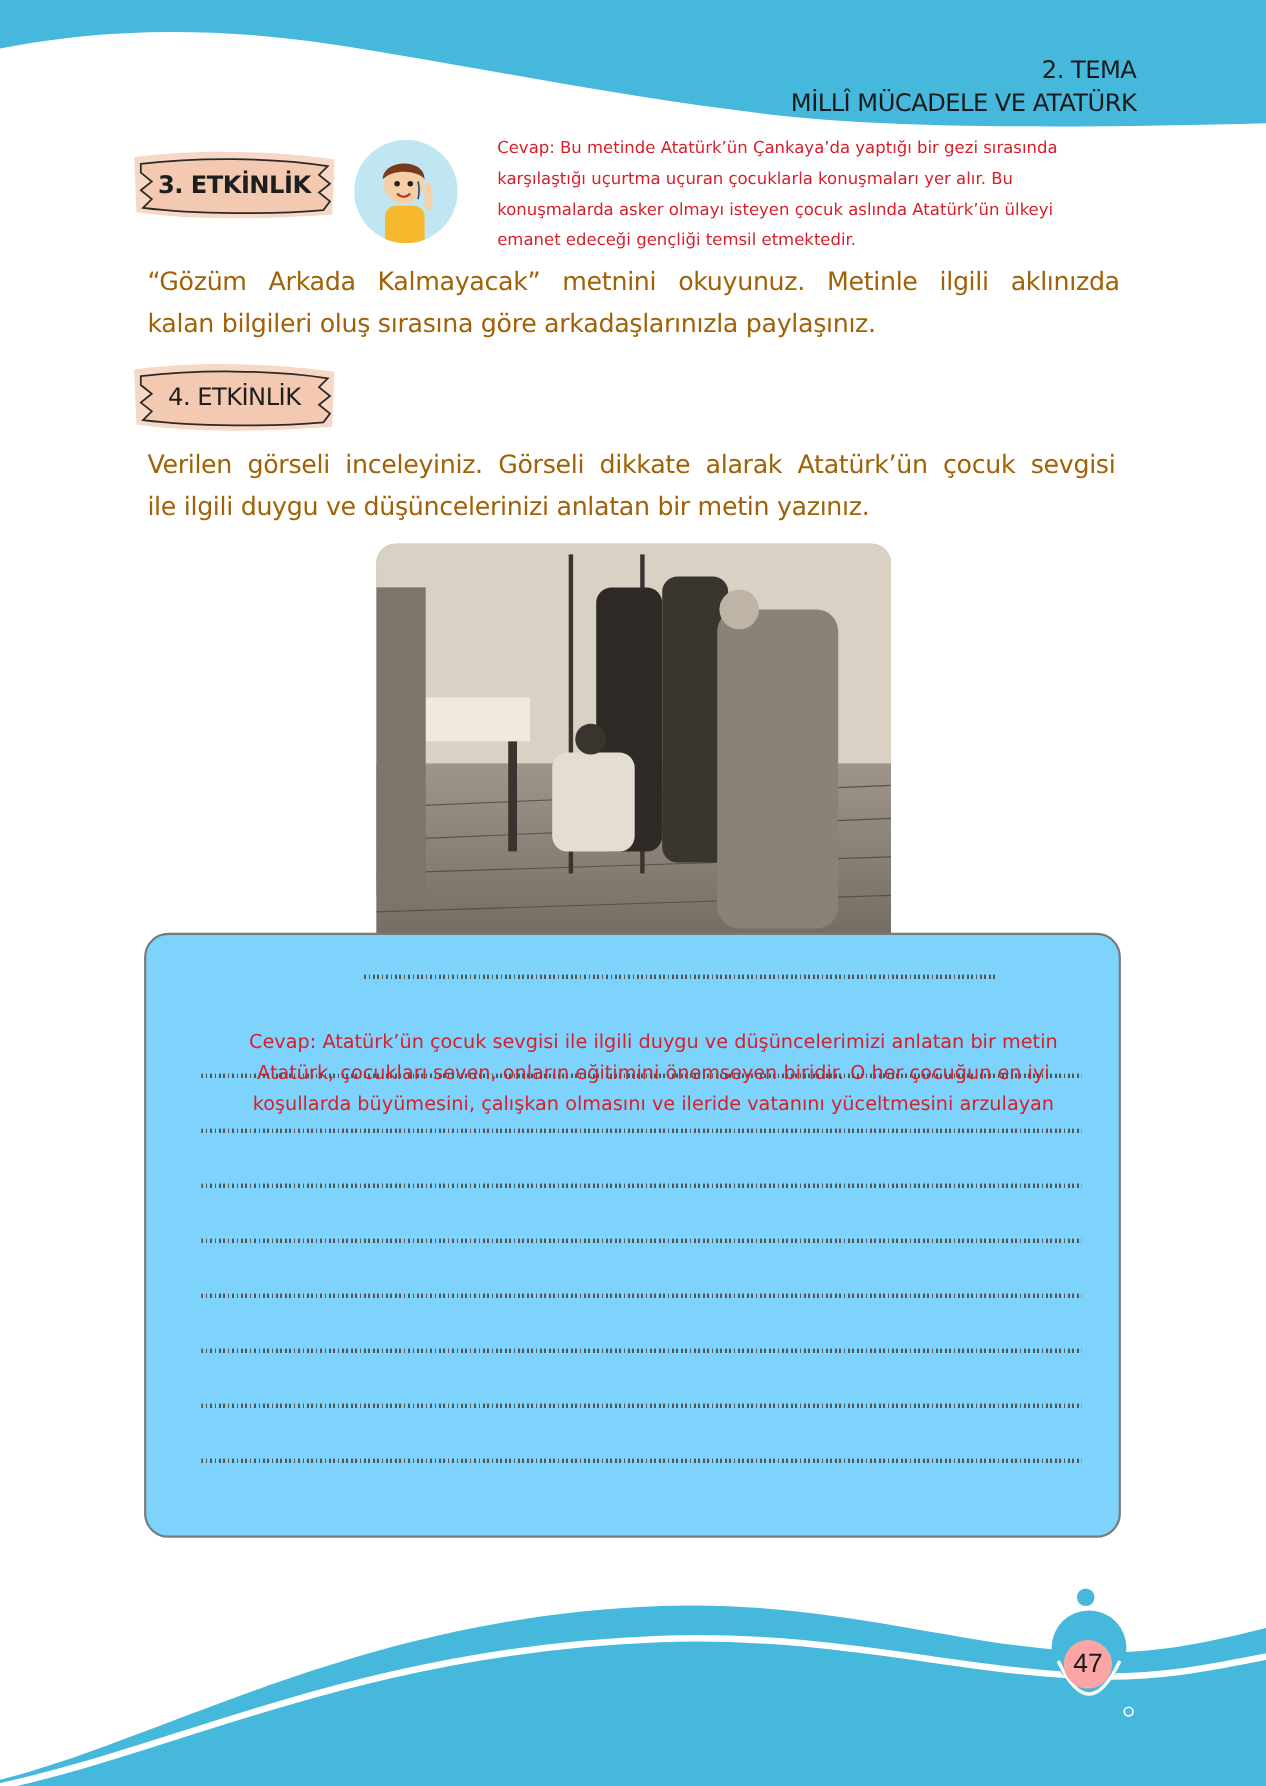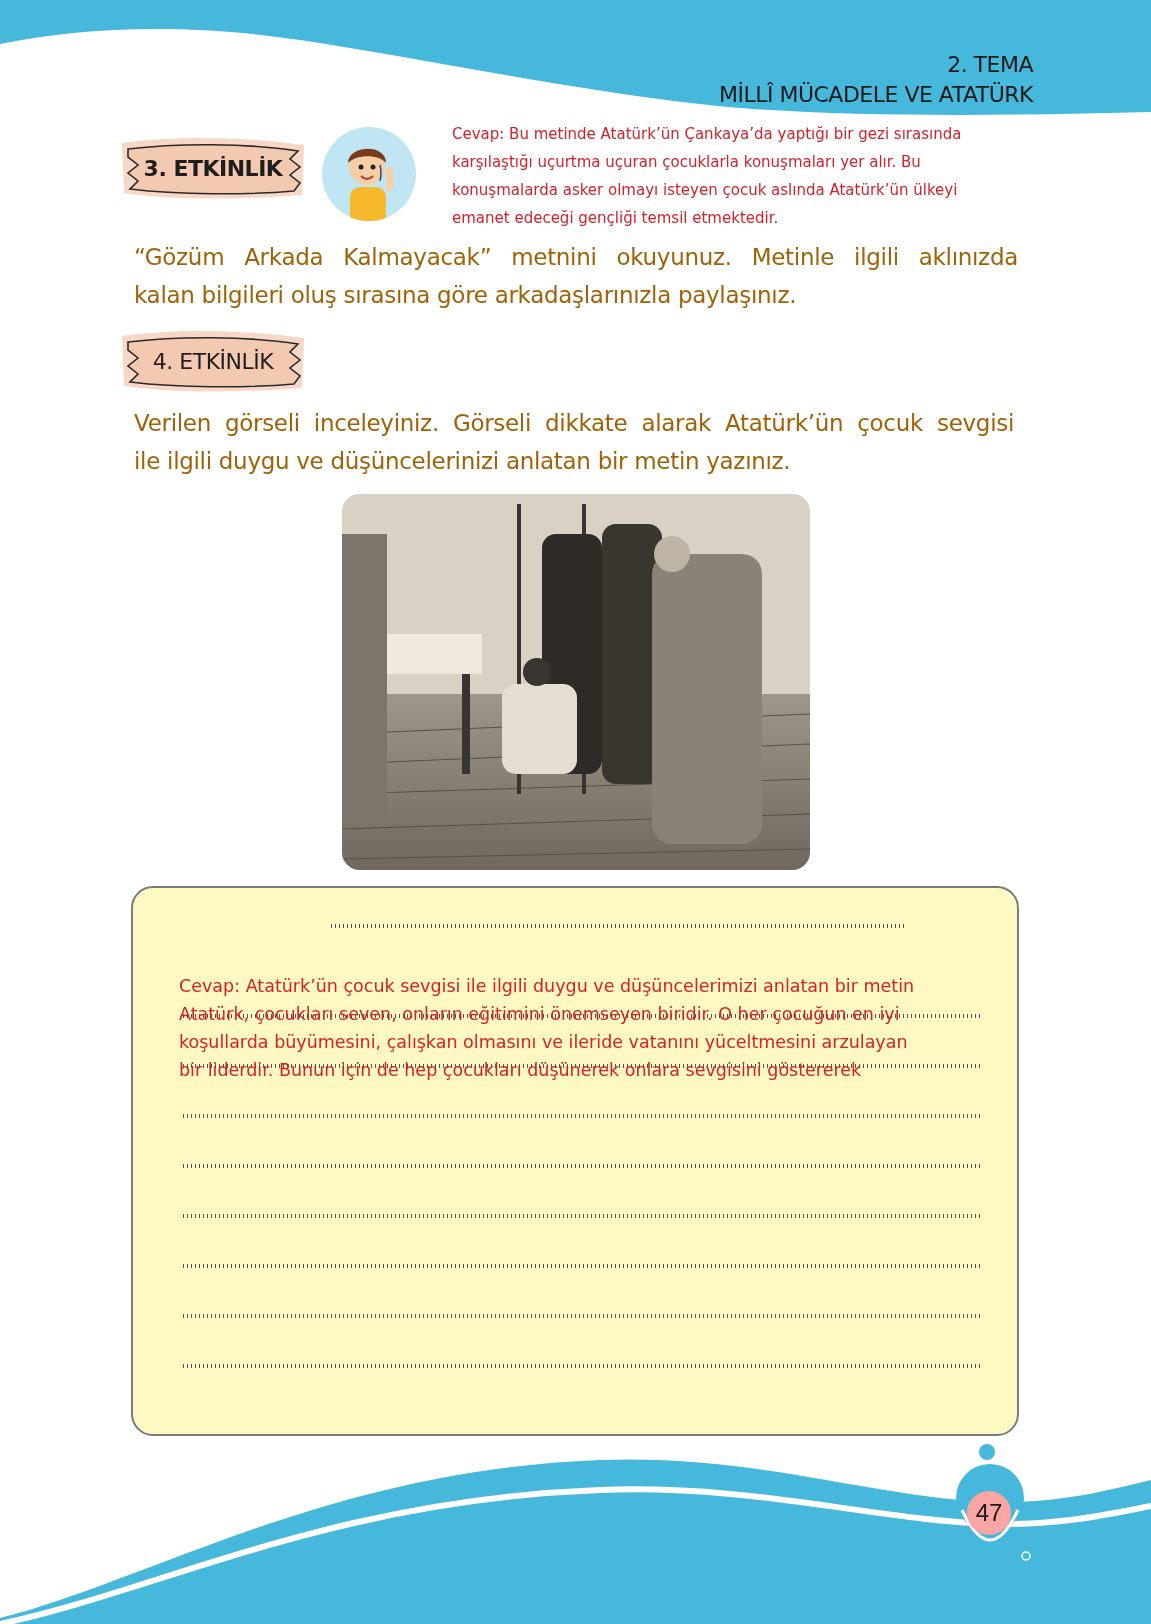--- a/index.html
+++ b/index.html
@@ -10,21 +10,21 @@
   #bottom-wave { top:1430px; height:194px; }
   .theme { position:absolute; right:118px; text-align:right; color:#1a1a1a; font-family:"DejaVu Sans", sans-serif; font-weight:400; letter-spacing:-0.5px; }
   .theme-num { top:52px; font-size:22px; }
   .theme-title { top:82px; font-size:22px; }
   .badge { position:absolute; width:190px; height:66px; }
   .badge svg { position:absolute; left:0; top:0; }
   .badge-label { position:absolute; left:0; width:100%; top:0; height:100%; display:flex; align-items:center; justify-content:center; font-family:"DejaVu Sans", sans-serif; font-size:22px; color:#1e1e1e; letter-spacing:-0.5px; }
   .answer { position:absolute; color:#d6202a; font-family:"DejaVu Sans", sans-serif; font-size:15px; line-height:28px; }
   .instruction { position:absolute; color:#a16207; font-family:"DejaVu Sans", sans-serif; font-size:23px; line-height:38px; text-align:justify; letter-spacing:-0.3px; }
   .photo { position:absolute; left:342px; top:494px; width:468px; height:376px; border-radius:18px; overflow:hidden; background:#c9c1b2; }
-  .writing-box { position:absolute; left:131px; top:886px; width:888px; height:550px; border:2px solid #7a7a7a; border-radius:22px; box-sizing:border-box; background:#fef9c3; }
+  .writing-box { position:absolute; left:131px; top:848px; width:888px; height:550px; border:2px solid #7a7a7a; border-radius:22px; box-sizing:border-box; background:#7dd3fc;text-align:center; }
   .dotline { position:absolute; height:4px; background-image:repeating-linear-gradient(to right, #555 0 1.5px, transparent 1.5px 4px); }
   .page-num { position:absolute; left:967px; top:1491px; width:44px; height:44px; border-radius:50%; background:#fca5a5; display:flex; align-items:center; justify-content:center; font-size:24px; color:#1a1a1a; font-family:"Liberation Sans", sans-serif; }
 </style>
 </head>
 <body>
 
 <svg id="top-wave" viewBox="0 0 1151 125" preserveAspectRatio="none">
   <path d="M0,0 L1151,0 L1151,112 C1000,116 820,118 700,104 C560,88 420,58 300,40 C180,22 80,28 0,44 Z" fill="#45b8dc"></path>
 </svg>
 
@@ -117,21 +117,20 @@
   <div class="dotline" style="left:50px; top:276px; width:800px;"></div>
   <div class="dotline" style="left:50px; top:326px; width:800px;"></div>
   <div class="dotline" style="left:50px; top:376px; width:800px;"></div>
   <div class="dotline" style="left:50px; top:426px; width:800px;"></div>
   <div class="dotline" style="left:50px; top:476px; width:800px;"></div>
 
   <div class="answer" style="left:46px; top:84px; width:830px; font-size:17.5px; line-height:28px;">
     <div>Cevap: Atatürk’ün çocuk sevgisi ile ilgili duygu ve düşüncelerimizi anlatan bir metin</div>
     <div>Atatürk, çocukları seven, onların eğitimini önemseyen biridir. O her çocuğun en iyi</div>
     <div>koşullarda büyümesini, çalışkan olmasını ve ileride vatanını yüceltmesini arzulayan</div>
-    <div>bir liderdir. Bunun için de hep çocukları düşünerek onlara sevgisini göstererek</div>
   </div>
 </div>
 
 <svg id="bottom-wave" viewBox="0 0 1151 194" preserveAspectRatio="none">
   <path d="M0,194 L0,188 C150,150 330,40 600,30 C760,24 880,70 1000,72 C1060,73 1110,60 1151,50 L1151,194 Z" fill="#45b8dc"></path>
   <path d="M0,194 C160,160 330,70 600,60 C760,54 880,92 1000,94 C1060,95 1110,84 1151,76" stroke="#ffffff" stroke-width="6" fill="none"></path>
   <circle cx="990" cy="68" r="34" fill="#45b8dc"></circle>
   <circle cx="987" cy="22" r="8" fill="#45b8dc"></circle>
   <path d="M962,80 Q990,140 1018,80" stroke="#ffffff" stroke-width="3" fill="none"></path>
   <circle cx="1026" cy="126" r="4" stroke="#ffffff" stroke-width="1.5" fill="none"></circle>

